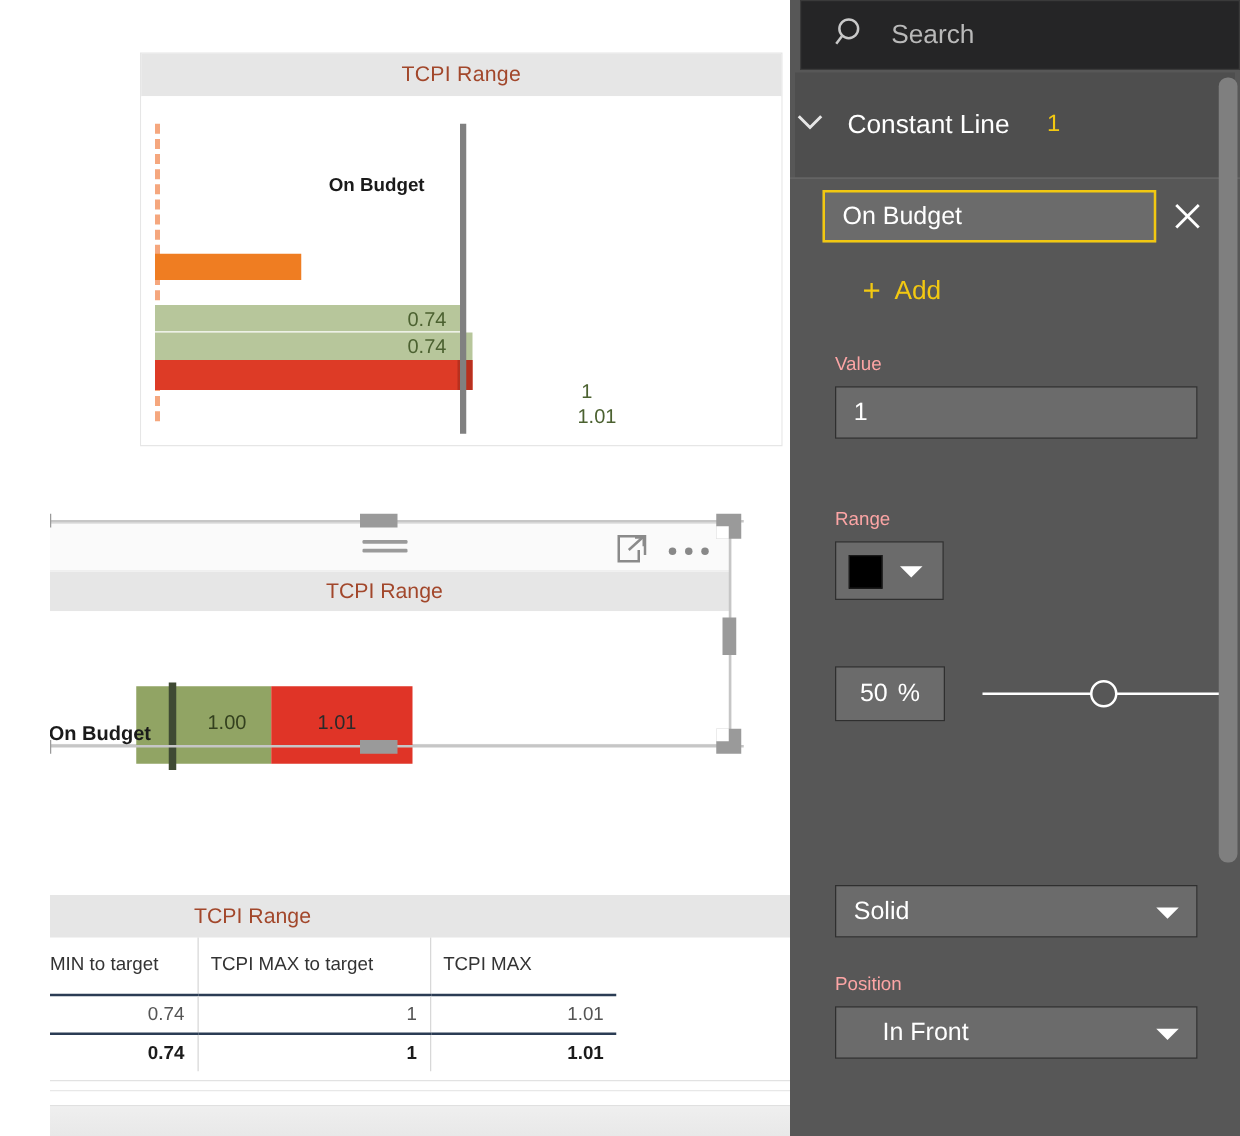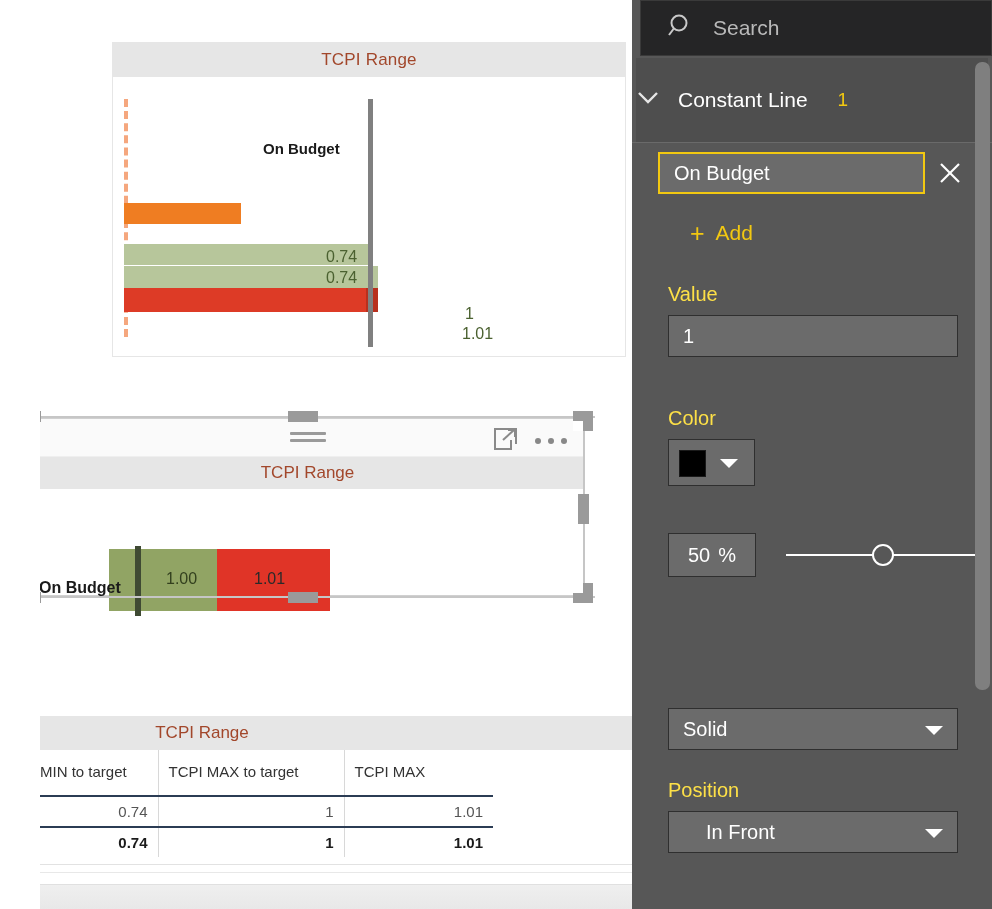--- a/index.html
+++ b/index.html
@@ -210,21 +210,21 @@
   .close-x {
     position: absolute; left: 305px; top: 12px; width: 26px; height: 26px;
   }
   .add-row {
     position: absolute; left: 58px; top: 78px;
     color: #f2c811; font-size: 21px; display: flex; align-items: center; gap: 11px;
   }
   .add-plus { font-size: 25px; line-height: 21px; }
 
   .field { position: absolute; left: 36px; width: 300px; }
-  .field-label { font-size: 20px; color: #fde047; margin-bottom: 9px; }
+  .field-label { font-size: 15px; color: #fca5a5; margin-bottom: 9px; }
   .field-input {
     background: #6b6b6b; border: 1px solid #2f2f2f;
     height: 42px; color: #fff; font-size: 20px;
     line-height: 40px; padding-left: 14px; position: relative;
   }
   .caret {
     position: absolute; right: 14px; top: 17px;
     width: 0; height: 0; border-left: 9px solid transparent;
     border-right: 9px solid transparent; border-top: 9px solid #ffffff;
   }
@@ -408,21 +408,21 @@
         <span class="add-plus">+</span>
         <span>Add</span>
       </div>
 
       <div class="field" style="top:140px;">
         <div class="field-label">Value</div>
         <div class="field-input" style="width:290px;">1</div>
       </div>
 
       <div class="field" style="top:264px;">
-        <div class="field-label">Color</div>
+        <div class="field-label">Range</div>
         <div class="swatch-btn">
           <div class="swatch"></div>
           <div class="swatch-caret"></div>
         </div>
       </div>
 
       <div class="field" style="top:390px;width:320px;">
         <div class="slider-row">
           <div class="pct-box">
             <span>50</span>

